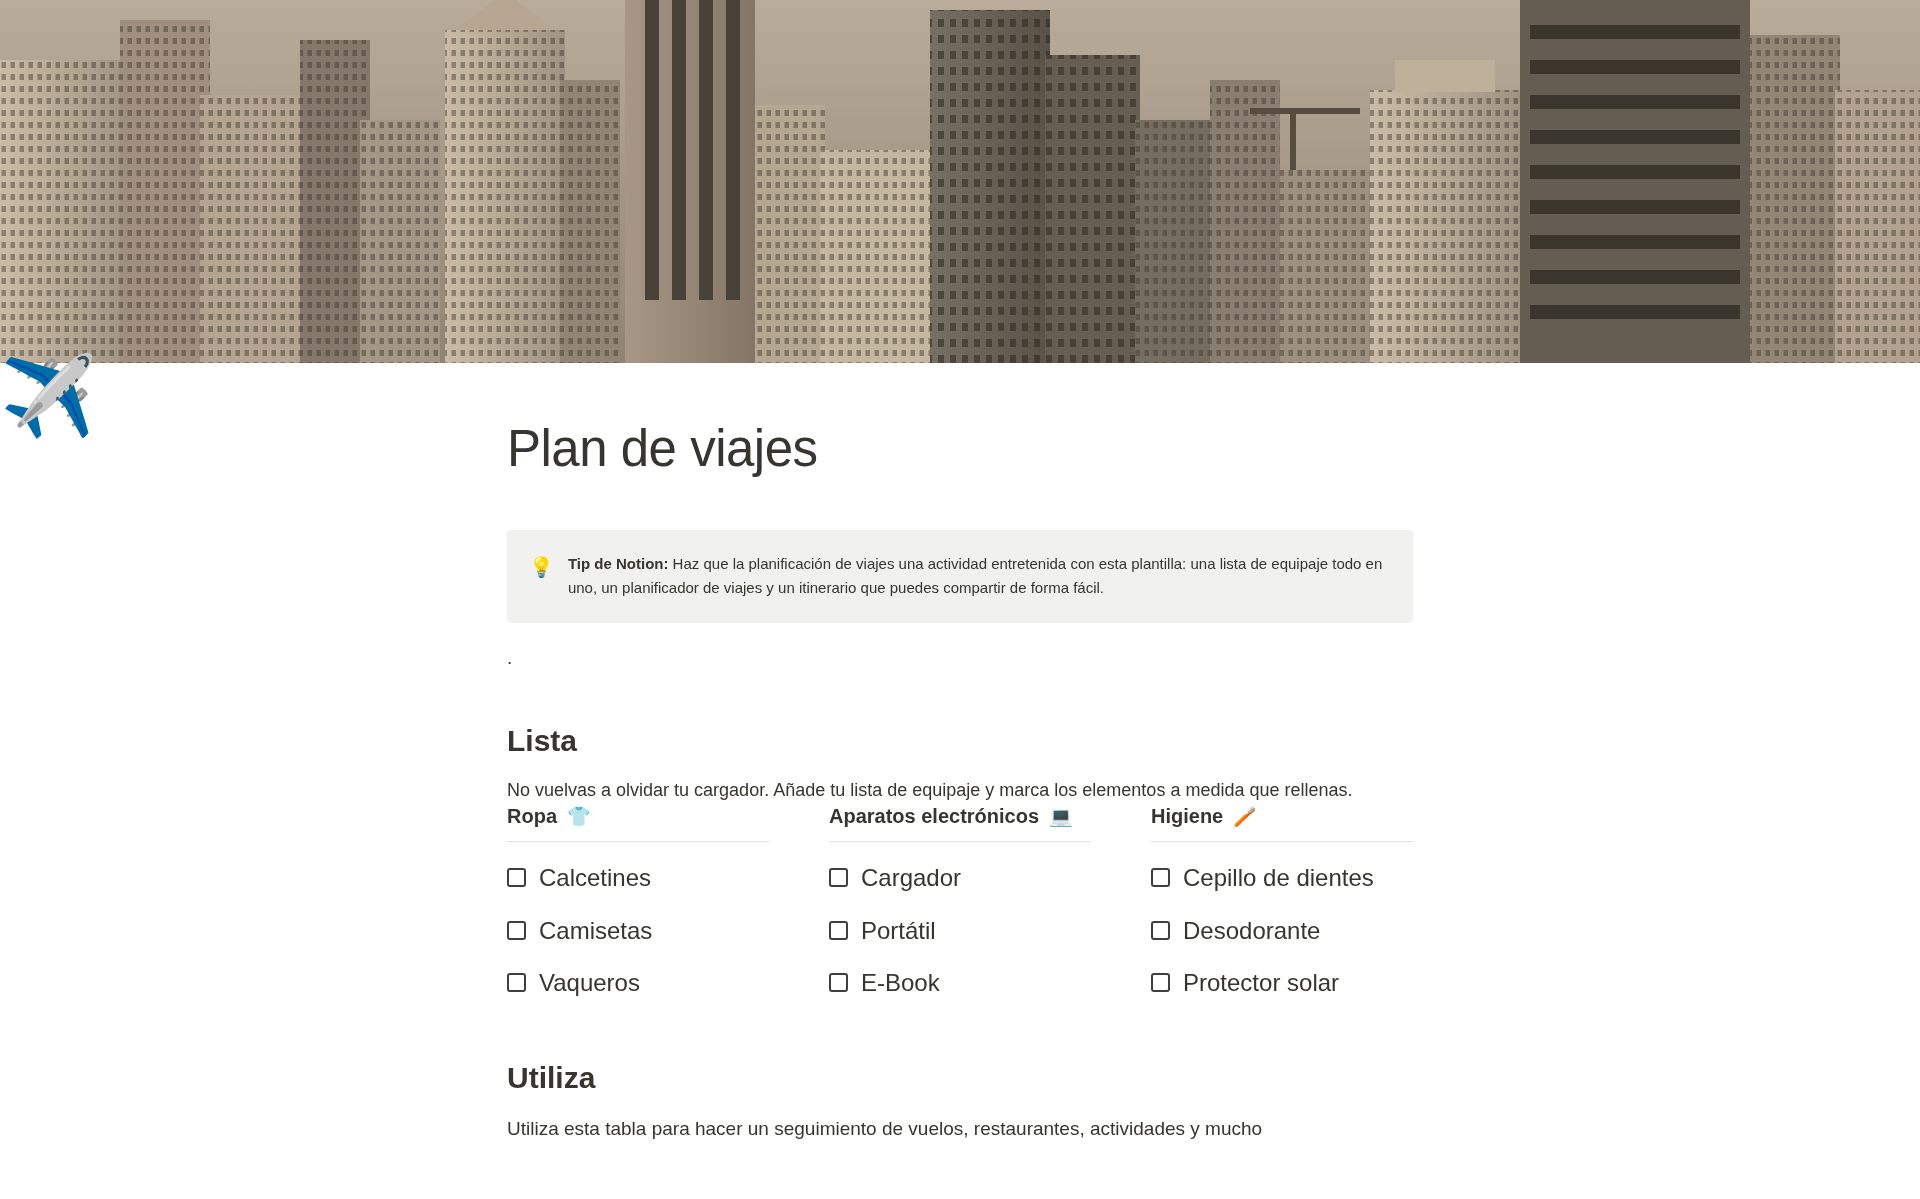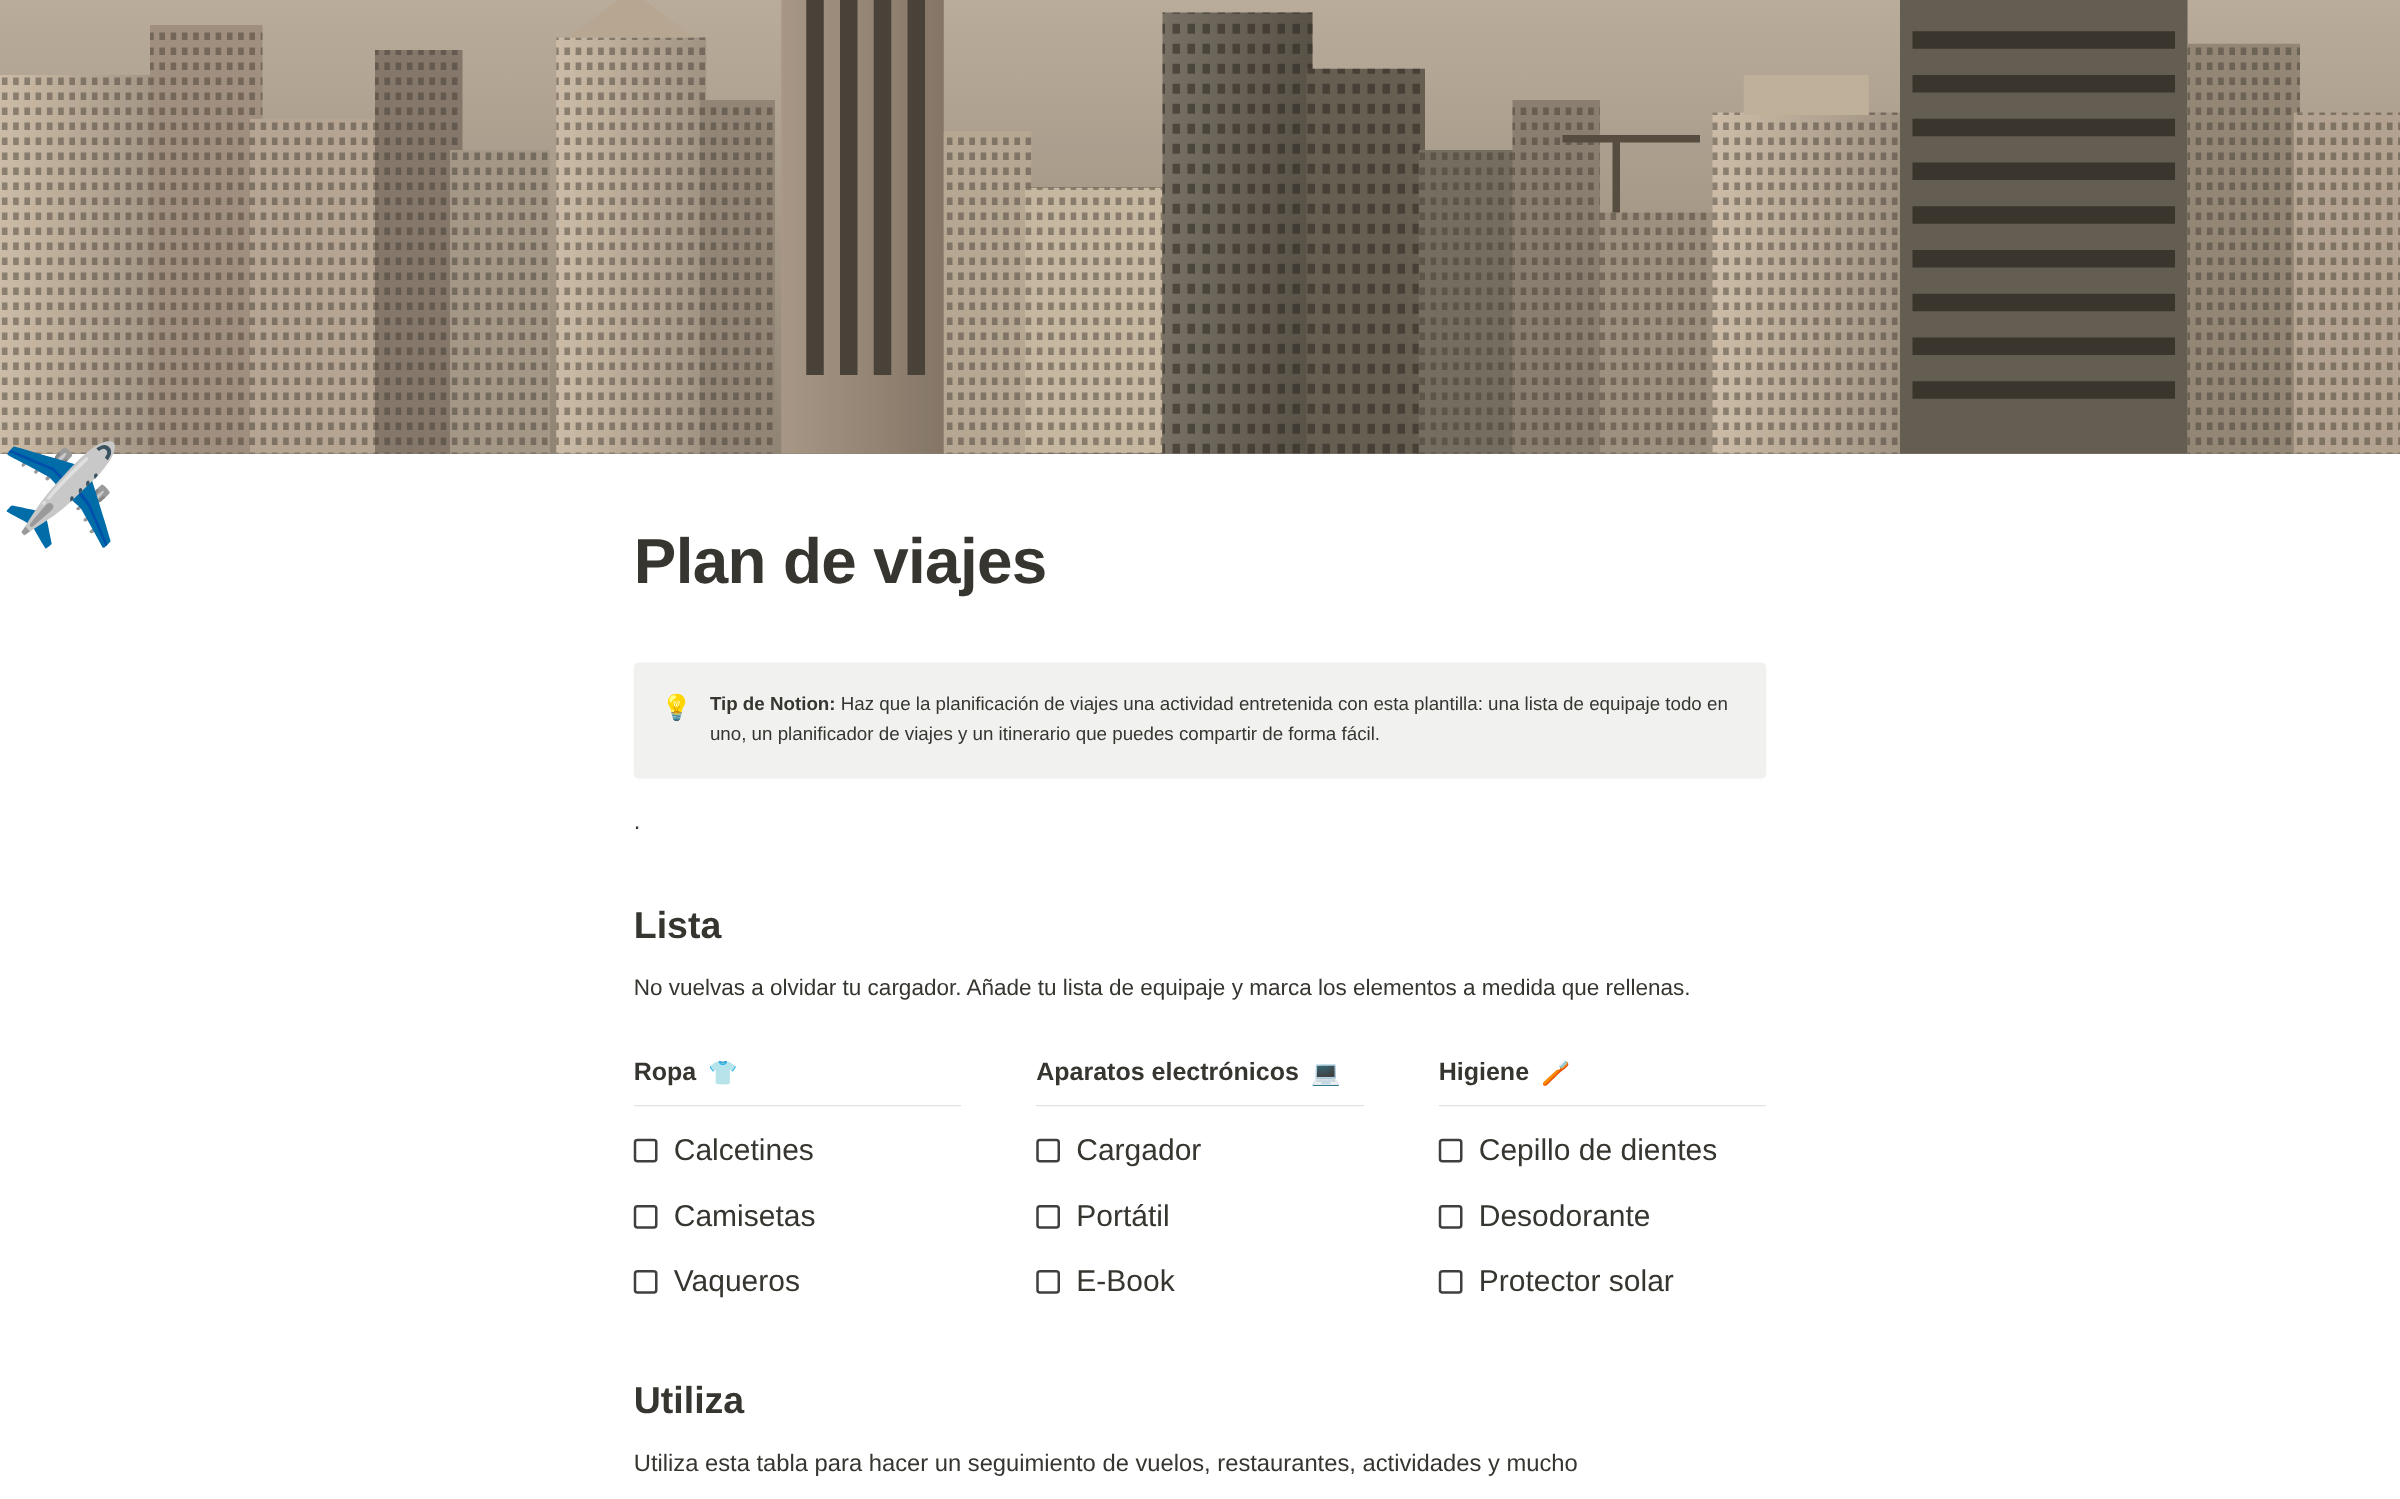--- a/index.html
+++ b/index.html
@@ -41,21 +41,21 @@
     position: absolute;
     top: -64px;
     left: 0;
     font-size: 78px;
     line-height: 1;
     user-select: none;
   }
 
   .page-title {
     font-size: 51px;
-    font-weight: bold;
+    font-weight: normal;
     letter-spacing: -0.5px;
     line-height: 1.1;
     margin: 58px 0 0 0;
     color: #37352f;
   }
 
   
   .callout {
     display: flex;
     align-items: flex-start;
@@ -94,21 +94,20 @@
     line-height: 1.55;
     margin: 17px 0 0 0;
     max-width: 900px;
     color: #37352f;
   }
 
   
   .columns {
     display: flex;
     gap: 60px;
-    margin-top: 42px;
   }
   .column { width: 262px; }
   .col-head {
     display: flex;
     align-items: center;
     gap: 10px;
     font-size: 20px;
     font-weight: bold;
     padding-bottom: 13px;
     border-bottom: 1px solid #e3e2e0;

